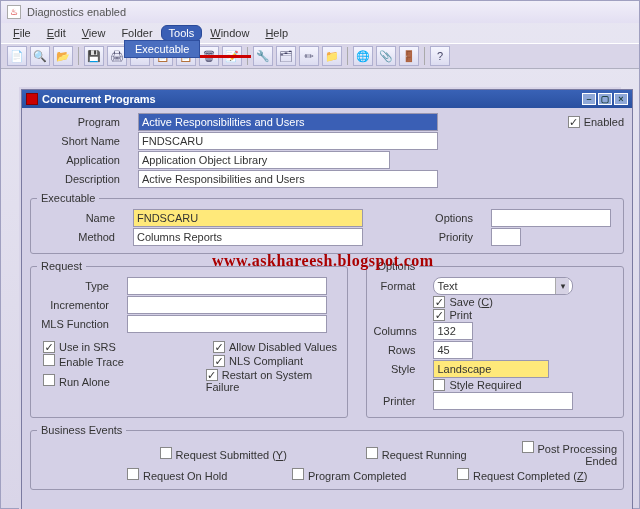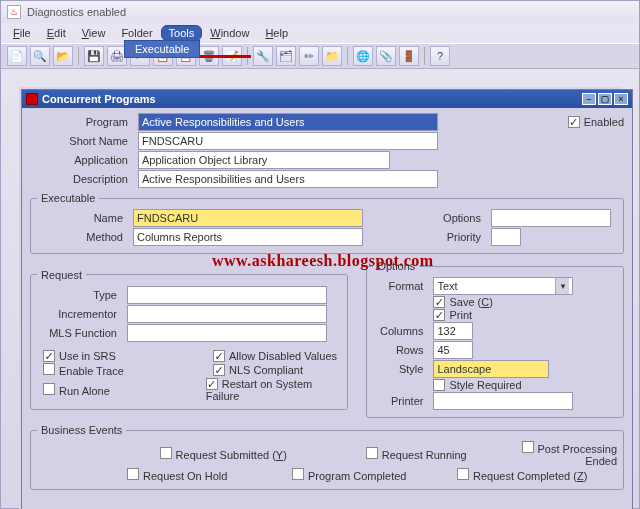--- a/index.html
+++ b/index.html
@@ -18,31 +18,31 @@
   .tb-btn { width: 20px; height: 20px; border: 1px solid #b0b0d0; background: linear-gradient(#f5f5ff,#dcdcf0); display:flex; align-items:center; justify-content:center; font-size:11px; color:#446;}
   .tb-sep { width:1px; height:18px; background:#aaa; margin:0 2px;}
   .mdi-area { position: relative; margin: 18px; height: calc(100% - 72px); background: #d9d5e8; }
   .child-window { position: absolute; left: 2px; top: 2px; right: -12px; bottom: -20px; background: #d4d0e6; border: 1px solid #7a7aa0; }
   .child-titlebar { height: 18px; background: linear-gradient(#3962b6,#2a50a0); color:#fff; display:flex; align-items:center; padding:0 4px; font-weight:bold;}
   .child-titlebar .oracle-icon { width:12px; height:12px; background:#c00; margin-right:4px; border:1px solid #800;}
   .child-titlebar .spacer { flex:1; }
   .child-titlebar .win-btn { width:14px; height:12px; background:#8fa8d8; margin-left:2px; border:1px solid #fff; font-size:9px; line-height:10px; text-align:center; color:#244;}
   .body { padding: 4px 8px; color:#333; position:relative;}
   .row { display:flex; align-items:center; margin:1px 0; }
-  .lbl { text-align:right; padding-right:10px; }
+  .lbl { text-align:right; padding-right:18px; }
   .inp { height:18px; border:1px solid #9a97b0; background:#fff; padding:0 3px; line-height:16px; overflow:hidden; white-space:nowrap;}
   .inp.yellow { background:#ffe97a; }
   .inp.sel { background:#3a5fb5; color:#fff; }
-  .inp.combo { display:flex; align-items:center; justify-content:space-between;}
+  .inp.combo { display:flex; align-items:center; justify-content:space-between;border-radius:8px;}
   .combo-arrow { width:14px; height:16px; background:#d6d2e4; border-left:1px solid #aaa; text-align:center; line-height:16px; font-size:9px;}
   .chk { width:12px; height:12px; border:1px solid #888; background:#fff; display:inline-flex; align-items:center; justify-content:center; margin-right:4px; font-size:10px; line-height:10px;}
   .chk.checked::after { content:"✓"; color:#333; font-size:11px; }
   fieldset { border:1px solid #9a97b0; border-radius:3px; margin:4px 0 2px 0; padding:4px 6px 6px 6px;}
   legend { padding:0 4px; color:#333;}
-  .two-col { display:flex; gap:18px;align-items:center; }
+  .two-col { display:flex; gap:18px; }
   .watermark { position:absolute; top:252px; left:212px; color:#a00; font-size:16px; font-weight:bold; z-index:20; font-family: "Times New Roman", serif; letter-spacing:0.5px;}
 </style>
 </head>
 <body>
 
 <div class="outer-window">
   <div class="titlebar">
     <span class="java-icon">♨</span>
     <span>Diagnostics enabled</span>
   </div>

